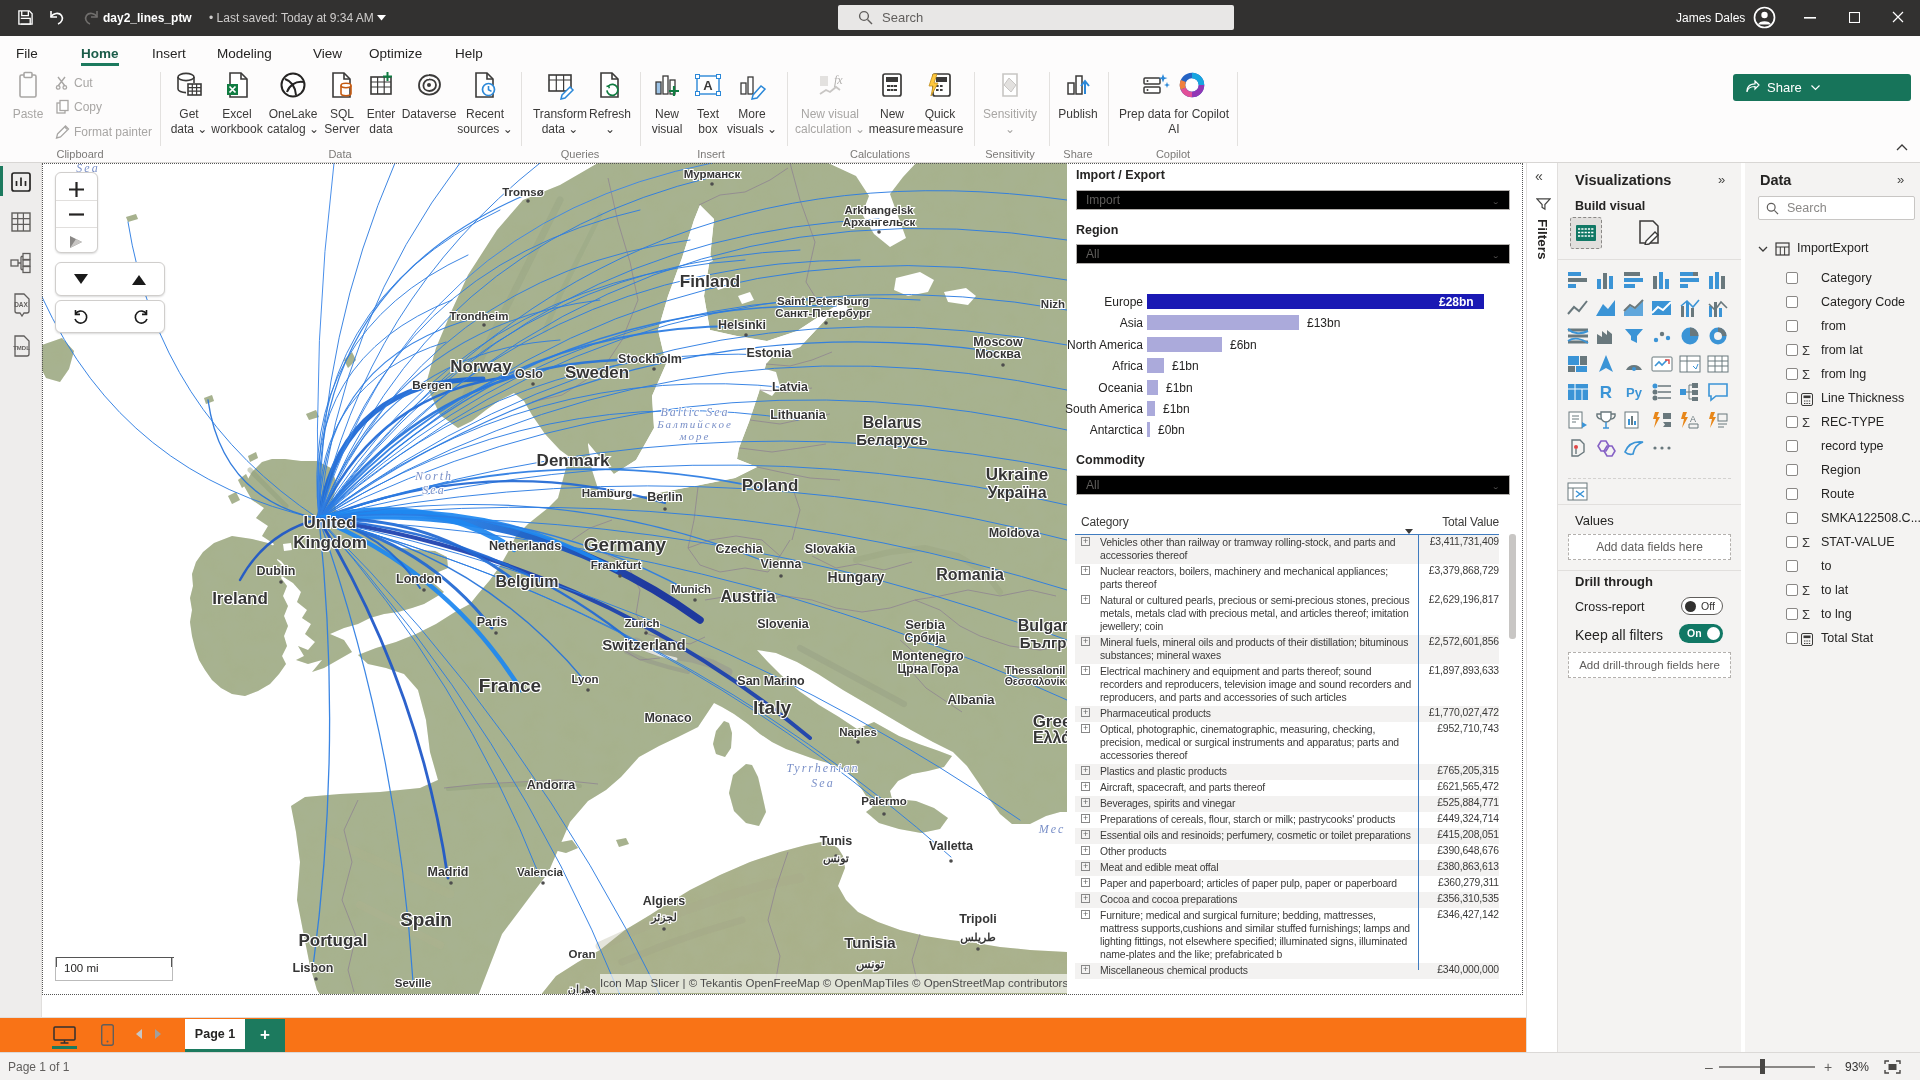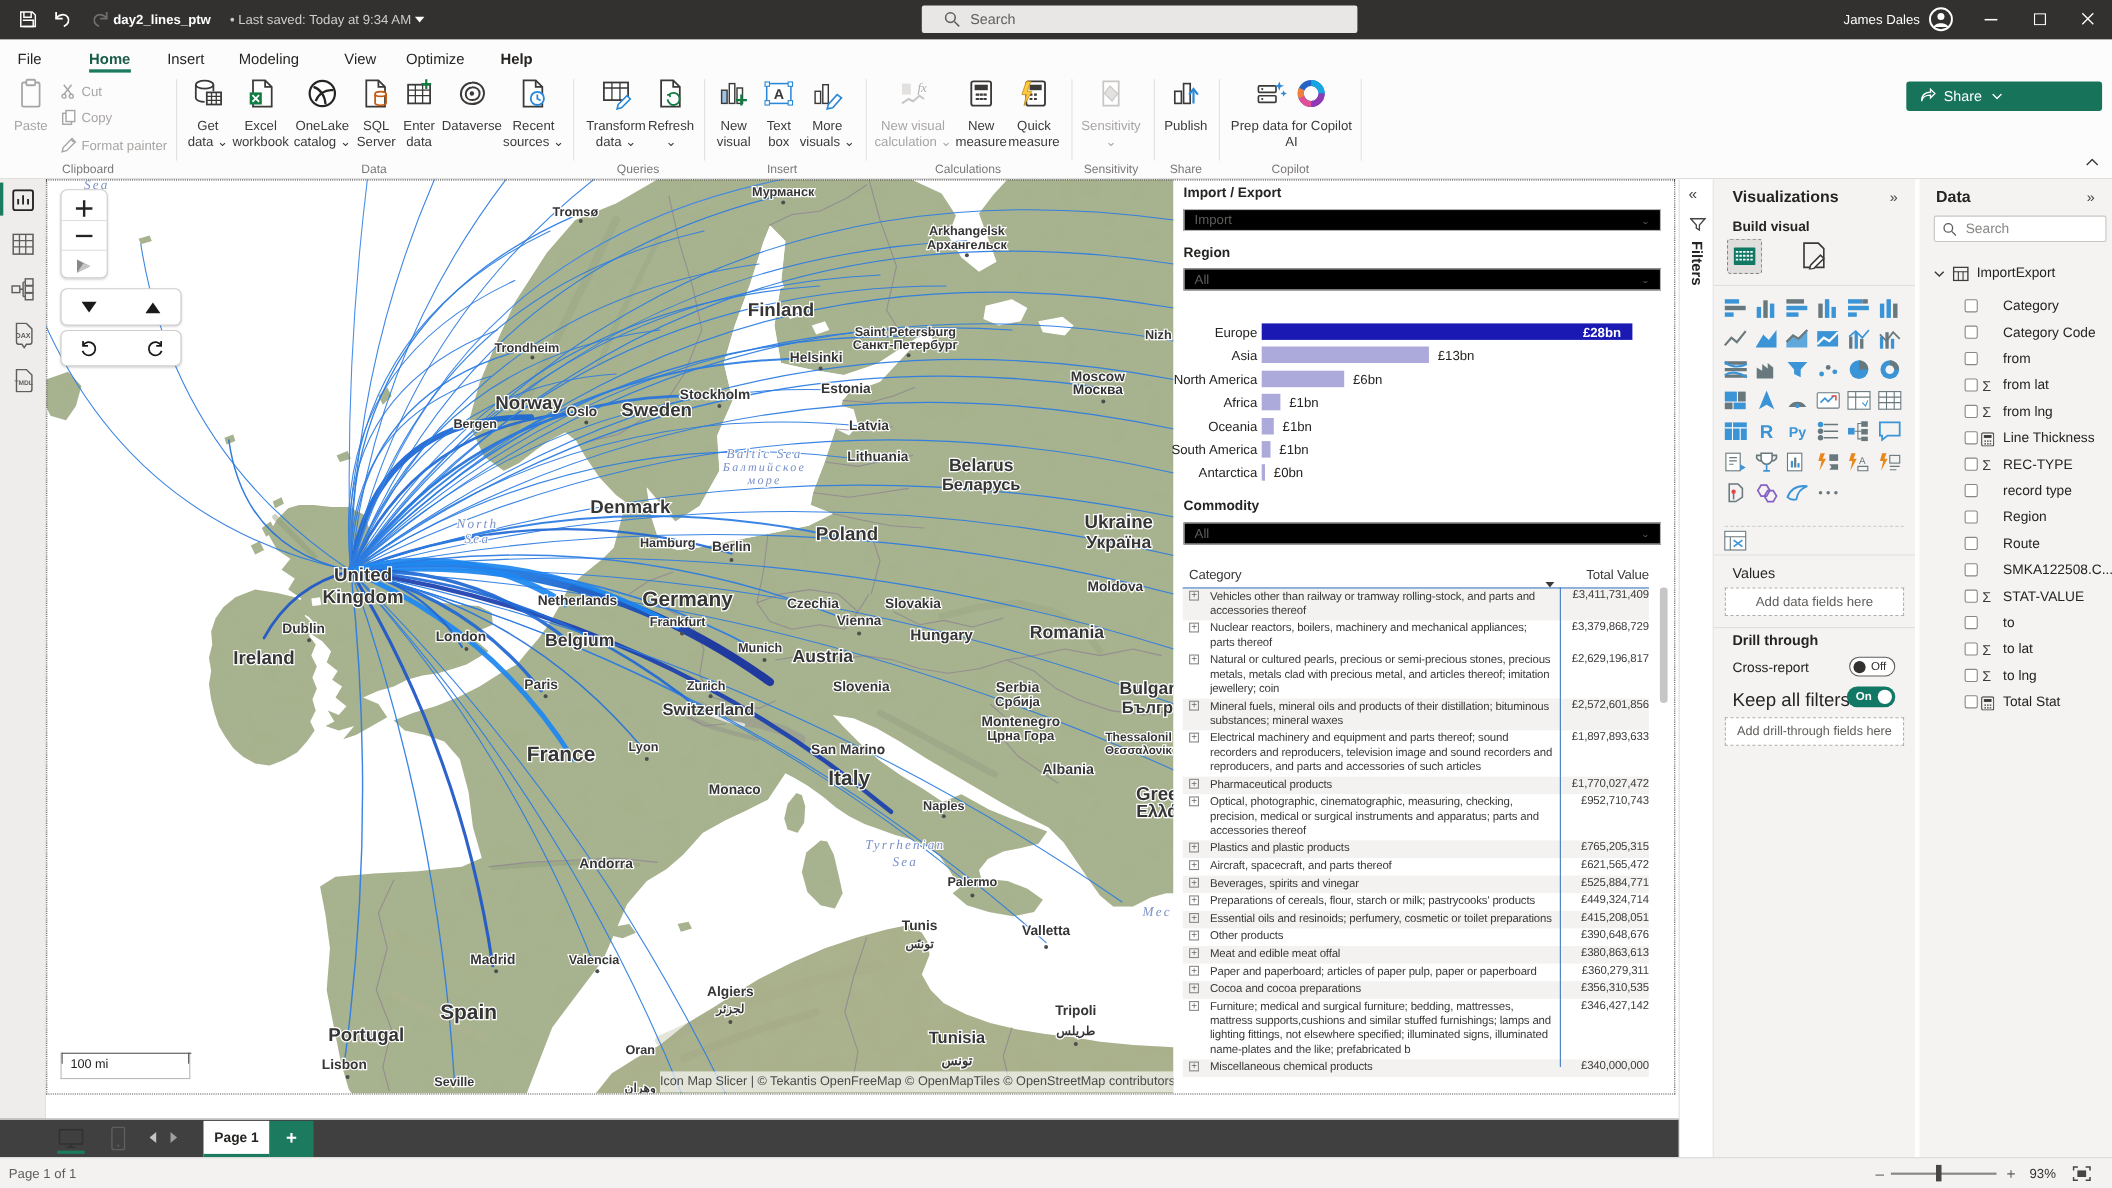--- a/index.html
+++ b/index.html
@@ -38,21 +38,21 @@
   #filtersbar { position:absolute; left:1526px; top:163px; width:32px; height:889px; background:#fff; border-left:1px solid #e1dfdd; border-right:1px solid #e1dfdd; }
   #vizpane { position:absolute; left:1558px; top:163px; width:183px; height:889px; background:#f4f3f2; font-size:12.5px; color:#252423; }
   #datapane { position:absolute; left:1745px; top:163px; width:175px; height:889px; background:#f4f3f2; font-size:12.5px; color:#252423; }
   #panegap { position:absolute; left:1741px; top:163px; width:4px; height:889px; background:#fff; }
   .panehead { position:absolute; font-size:14.5px; font-weight:bold; color:#252423; }
   .dashbox { position:absolute; left:10px; width:163px; height:26px; background:#fff; border:1px dashed #b3b0ad; text-align:center; line-height:24px; color:#605e5c; font-size:12px; }
   .fieldrow { position:absolute; left:0; width:175px; height:24px; }
   .fieldrow .cb { position:absolute; left:41px; top:5px; width:12px; height:12px; border:1px solid #8a8886; border-radius:2px; background:#fff; }
   .fieldrow .fname { position:absolute; left:76px; top:4px; font-size:12.5px; color:#252423; white-space:nowrap; }
   .fieldrow .ficon { position:absolute; left:57px; top:4px; font-size:12px; color:#3b3a39; }
-  #pagestrip { position:absolute; left:0; top:1017px; width:1526px; height:35px; background:#404040; border-top:1px solid #e1dfdd; }
+  #pagestrip { position:absolute; left:0; top:1017px; width:1526px; height:35px; background:#f97316; border-top:1px solid #e1dfdd; }
   #statusbar { position:absolute; left:0; top:1052px; width:1920px; height:28px; background:#f3f2f1; border-top:1px solid #dbd9d7; font-size:12px; color:#605e5c; }
   #pagetab { position:absolute; left:185px; top:1px; width:60px; height:33px; background:#fff; border-bottom:3px solid #1c7a5e; text-align:center; font-size:12.5px; font-weight:bold; color:#252423; line-height:30px; }
   #plusbtn { position:absolute; left:245px; top:1px; width:40px; height:33px; background:#1c7a5e; color:#fff; text-align:center; font-size:17px; line-height:31px; font-weight:bold; }
   .mlabel { font-family:"Liberation Sans",sans-serif; fill:#353535; paint-order:stroke; stroke:#ffffff; stroke-width:2.2px; font-weight:bold; }
   .sealabel { font-family:"Liberation Serif",serif; font-style:italic; fill:#7a90c8; paint-order:stroke; stroke:#ffffff; stroke-width:2px; letter-spacing:2px; }
   .mapctl { position:absolute; background:#fff; border:1px solid #d0cecc; border-radius:6px; box-shadow:0 1px 2px rgba(0,0,0,.15); }
 </style></head><body>
 <div id="app">
 
   <div id="titlebar">
@@ -93,21 +93,21 @@
         <path d="M1 1l10 10M11 1L1 11" stroke="#fff" stroke-width="1.2"></path>
       </svg>
   </div>
   <div id="ribbon">
     <span class="menu" style="left:16px;">File</span>
     <span class="menu sel" style="left:81px;">Home</span>
     <span class="menu" style="left:152px;">Insert</span>
     <span class="menu" style="left:217px;">Modeling</span>
     <span class="menu" style="left:313px;">View</span>
     <span class="menu" style="left:369px;">Optimize</span>
-    <span class="menu" style="left:455px;font-weight:bold;">Help</span>
+    <span class="menu" style="left:455px;">Help</span>
     <div id="sharebtn"><svg style="vertical-align:-3px;margin:0 7px 0 12px" width="15" height="15" viewBox="0 0 15 15">
           <path d="M10 1l4 4-4 4V6.5C5 6.5 2.5 9 2 12 1.5 8 4 3.8 10 3.8z" fill="none" stroke="#fff" stroke-width="1.2"></path>
         </svg>Share<svg style="vertical-align:1px;margin-left:9px" width="9" height="6">
           <path d="M0.5 0.5l4 4 4-4" fill="none" stroke="#fff" stroke-width="1.2"></path>
         </svg></div>
     <div class="rbtn gr" style="left:2px;width:52px;">
         <div class="ric"><svg width="30" height="30" viewBox="0 0 30 30">
             <rect x="7" y="5" width="16" height="22" rx="1.5" fill="#fdfdfd" stroke="#a8a6a4" stroke-width="1.6"></rect>
             <rect x="11" y="2.5" width="8" height="5" rx="1" fill="#fff" stroke="#a8a6a4" stroke-width="1.6"></rect>
           </svg></div>
@@ -1014,21 +1014,21 @@
     <div class="abs" style="left:0;top:341px;width:183px;height:1px;background:#e1dfdd;"></div>
     <span class="abs" style="left:17px;top:350px;font-size:13px;">Values</span>
     <div class="dashbox" style="top:371px;">Add data fields here</div>
     <div class="abs" style="left:0;top:407px;width:183px;height:1px;background:#e1dfdd;"></div>
     <span class="abs" style="left:17px;top:411px;font-weight:bold;font-size:13px;">Drill through</span>
     <span class="abs" style="left:17px;top:437px;font-size:12.5px;">Cross-report</span>
     <div class="abs" style="left:123px;top:434px;width:42px;height:18px;border:1px solid #605e5c;border-radius:9px;background:#fff;">
         <div class="abs" style="left:3px;top:2.5px;width:11px;height:11px;border-radius:50%;background:#323130;"></div>
         <span class="abs" style="left:19px;top:2px;font-size:10.5px;color:#323130;">Off</span>
       </div>
-    <span class="abs" style="left:17px;top:464px;font-size:17px;">Keep all filters</span>
+    <span class="abs" style="left:17px;top:464px;font-size:14px;">Keep all filters</span>
     <div class="abs" style="left:121px;top:461px;width:44px;height:19px;border-radius:10px;background:#117865;">
         <span class="abs" style="left:8px;top:3px;font-size:10.5px;color:#fff;font-weight:bold;">On</span>
         <div class="abs" style="left:28px;top:3px;width:13px;height:13px;border-radius:50%;background:#fff;"></div>
       </div>
     <div class="dashbox" style="top:489px;font-size:11.5px;">Add drill-through fields here</div>
 </div>
 <div id="panegap"></div>
 <div id="datapane">
 <span class="panehead" style="left:15px;top:9px;">Data</span>
     <span class="abs" style="left:152px;top:9px;color:#464644;font-size:13px;">»</span>

